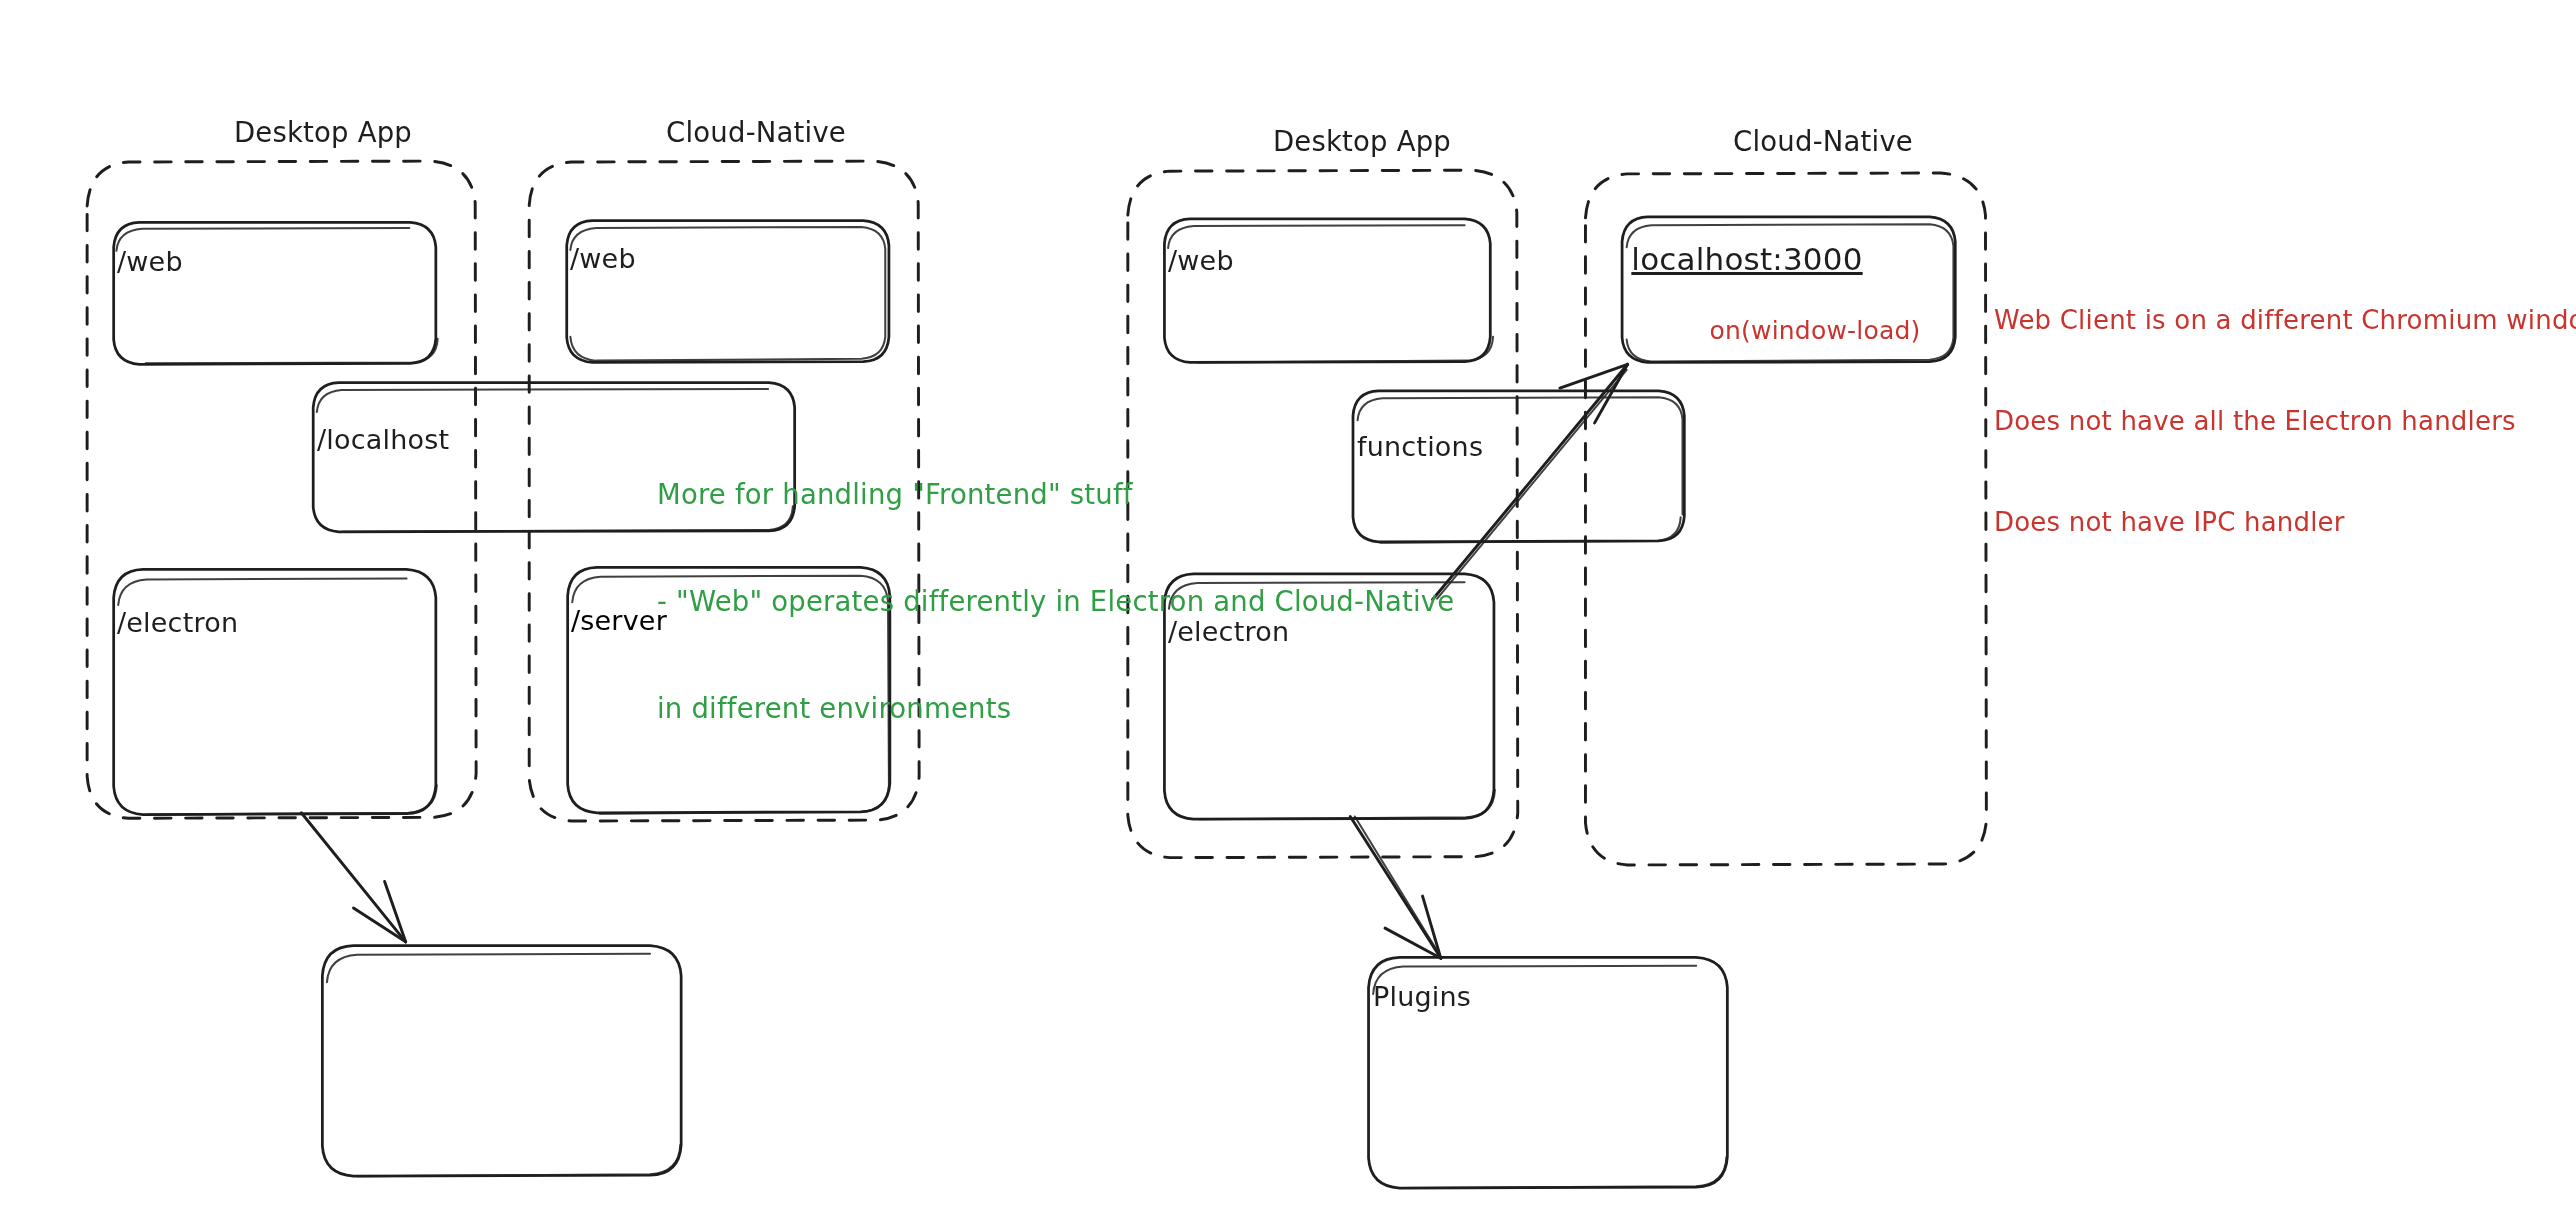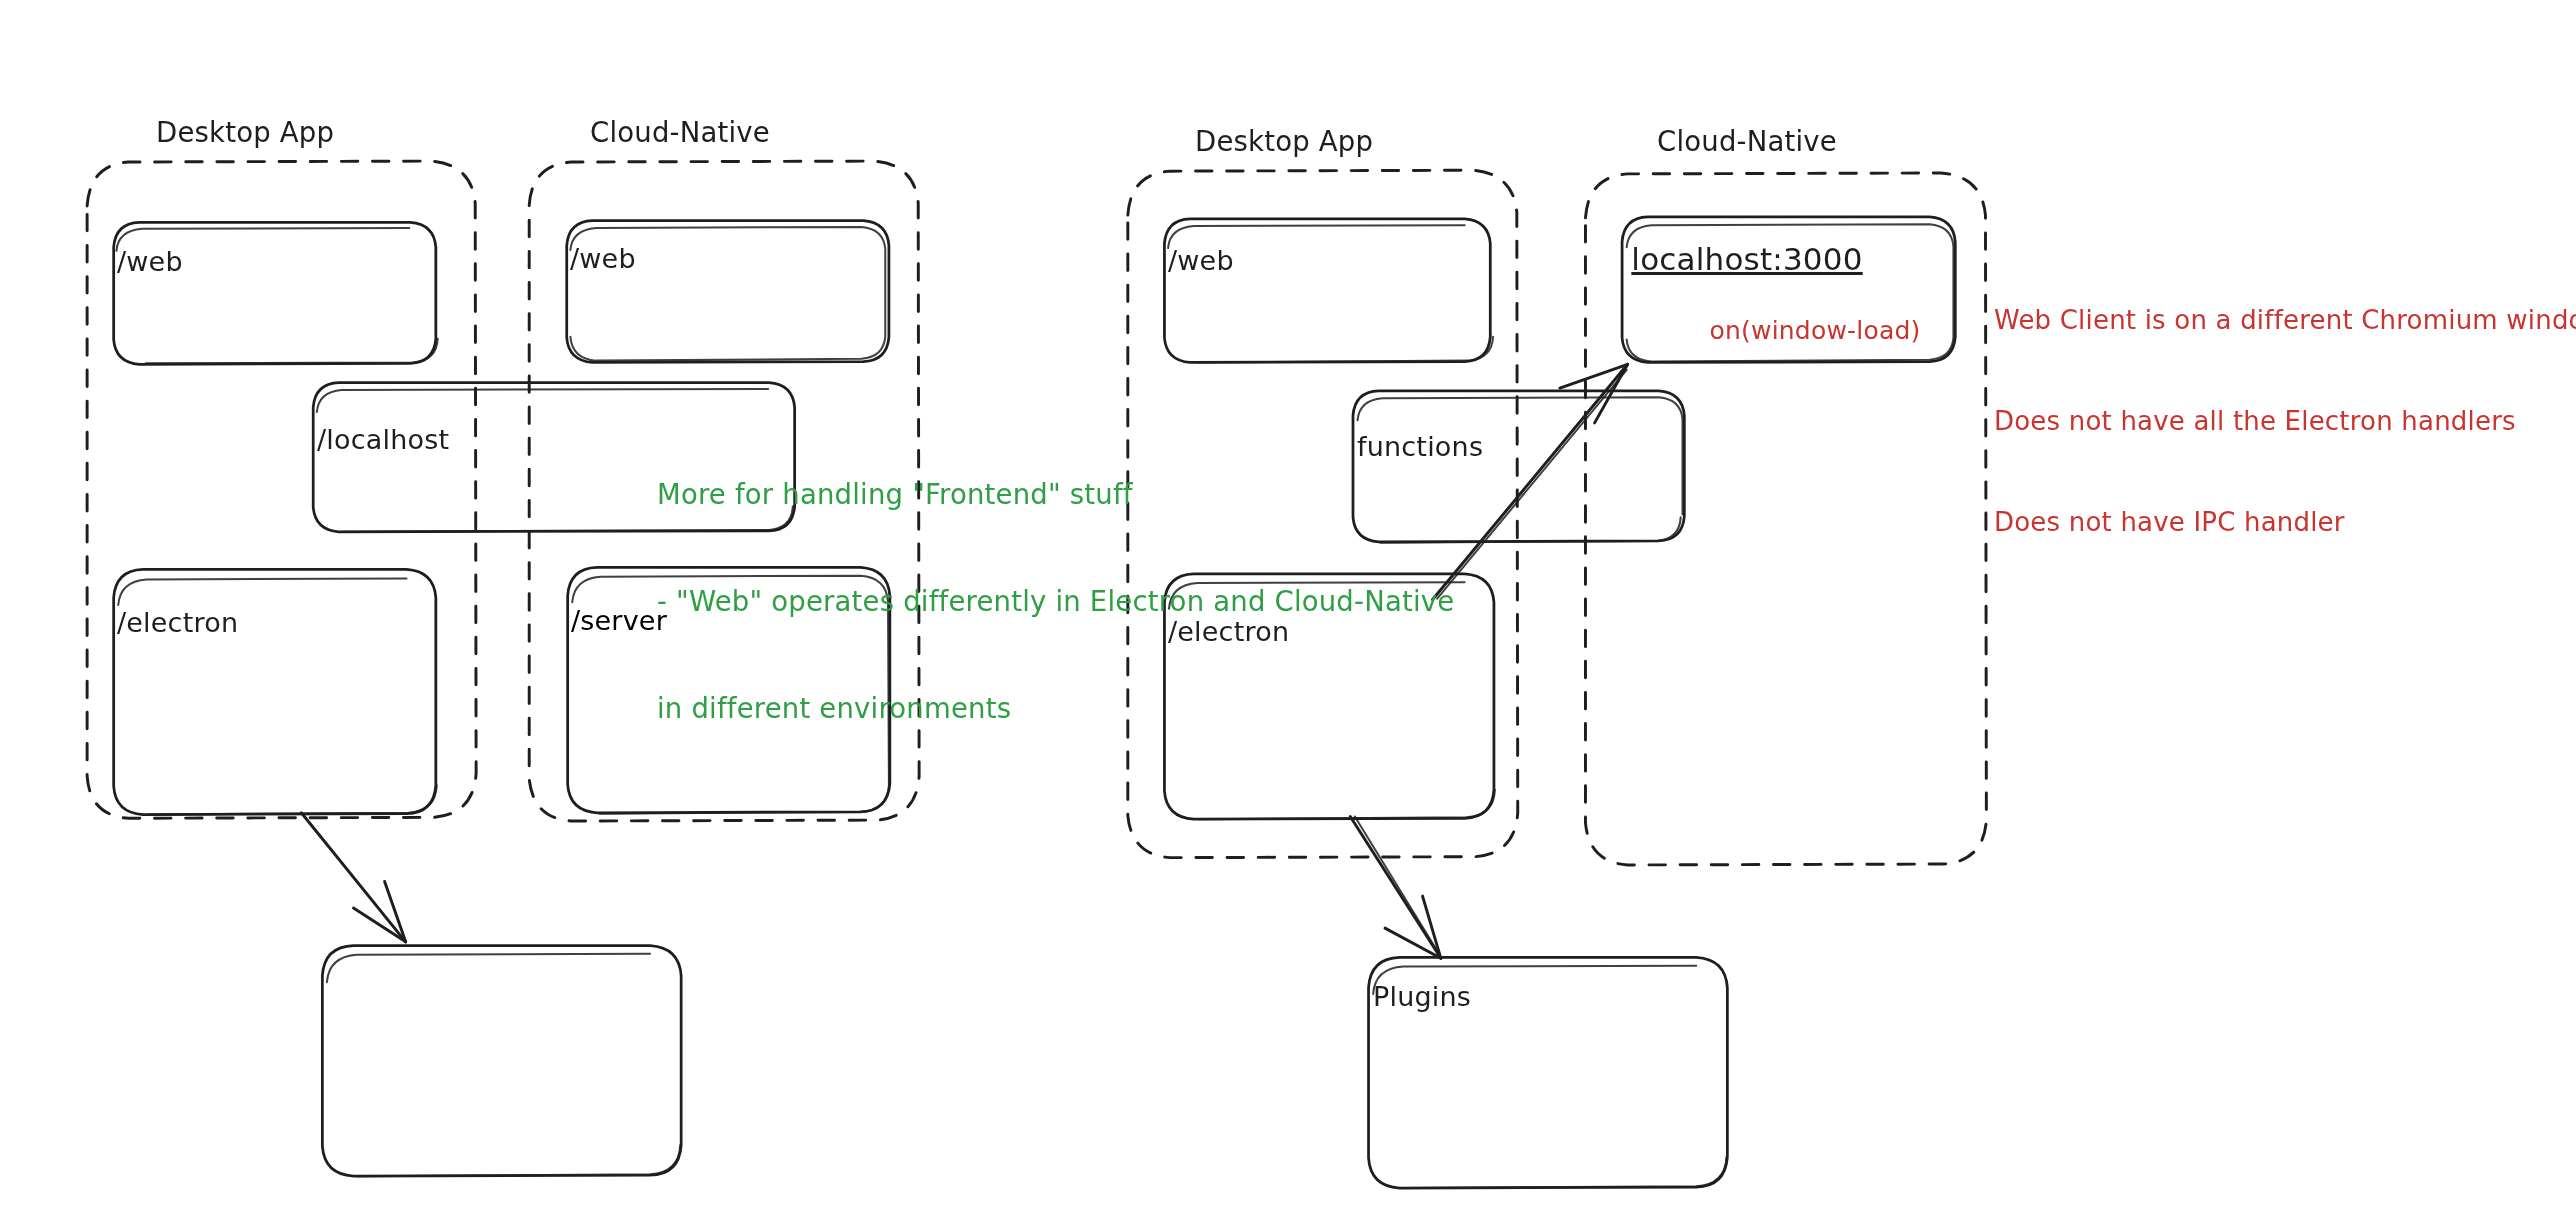--- a/index.html
+++ b/index.html
@@ -28,21 +28,21 @@
   .lbl {
     position: absolute;
     font-family: "DejaVu Sans", sans-serif;
     color: #1e1e1e;
     white-space: pre;
     line-height: 1.28;
     letter-spacing: 0.2px;
   }
   .group-title {
     font-size: 27.5px;
-    text-align: left;
+    text-align: right;
   }
   .box-label {
     font-size: 27px;
     text-align: left;
   }
   .box-label-lg {
     font-size: 31px;
     text-align: center;
   }
   .note-green {

